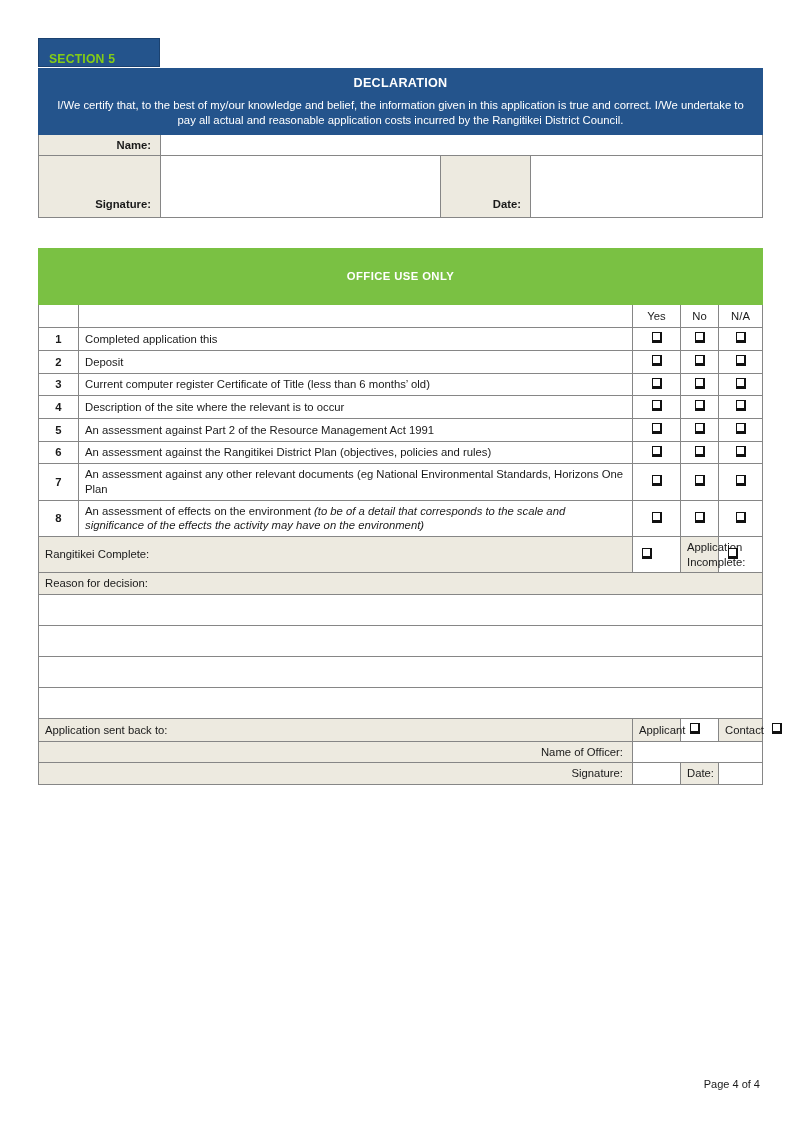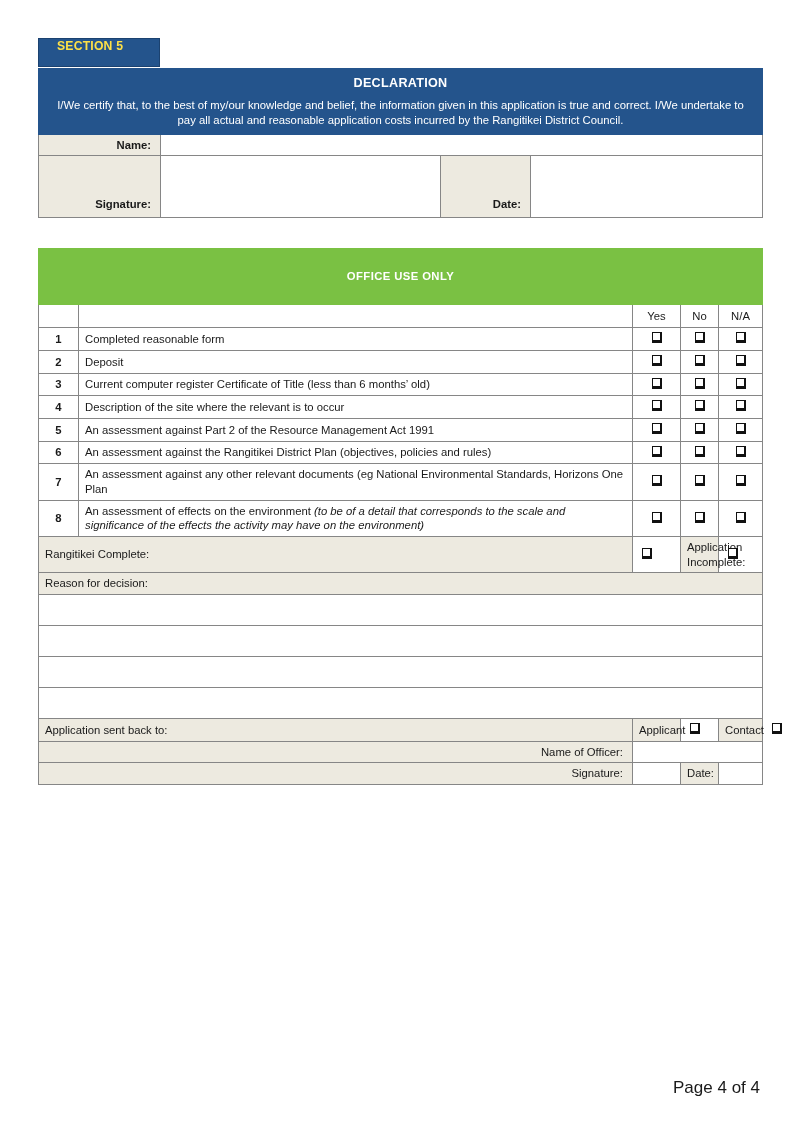--- a/index.html
+++ b/index.html
@@ -40,27 +40,27 @@
   }
 
   
   .section-tab {
     position: absolute;
     left: 38px;
     top: 38px;
     width: 122px;
     height: 29px;
     background: #24548C;
-    color: #fde047;
+    color: #84cc16;
     font-size: 12.2px;
     font-weight: bold;
     letter-spacing: .2px;
     display: flex;
-    align-items: flex-start;
-    padding-left: 18px;
+    align-items: flex-end;
+    padding-left: 10px;
     box-sizing: border-box;
     border: 1px solid #1b4270;
   }
 
   
   #declaration-table { top: 68px; }
   .decl-head {
     background: #24548C !important;
     color: #ffffff;
     text-align: center;
@@ -147,21 +147,21 @@
     padding-left: 9px !important;
   }
   .row-tall td { height: 21px; }
   .blank-line td { height: 24px; }
 
   
   #page-footer {
     position: absolute;
     right: 40px;
     top: 1078px;
-    font-size: 17px;
+    font-size: 11px;
     color: #1a1a1a;
   }
 </style>
 </head>
 <body>
 
 <div class="page">
 
   <div class="section-tab">
     <span>SECTION 5</span>
@@ -211,21 +211,21 @@
       <tr>
         <td>&nbsp;</td>
         <td>&nbsp;</td>
         <td class="col-head">Yes</td>
         <td class="col-head">No</td>
         <td class="col-head">N/A</td>
       </tr>
 
     <tr>
           <td class="num">1</td>
-          <td class="item"><span>Completed reasonable form</span></td>
+          <td class="item"><span>Completed application this</span></td>
           <td class="chk-cell"><span class="cb"></span></td>
           <td class="chk-cell"><span class="cb"></span></td>
           <td class="chk-cell"><span class="cb"></span></td>
         </tr>
         <tr>
           <td class="num">2</td>
           <td class="item"><span>Deposit</span></td>
           <td class="chk-cell"><span class="cb"></span></td>
           <td class="chk-cell"><span class="cb"></span></td>
           <td class="chk-cell"><span class="cb"></span></td>

